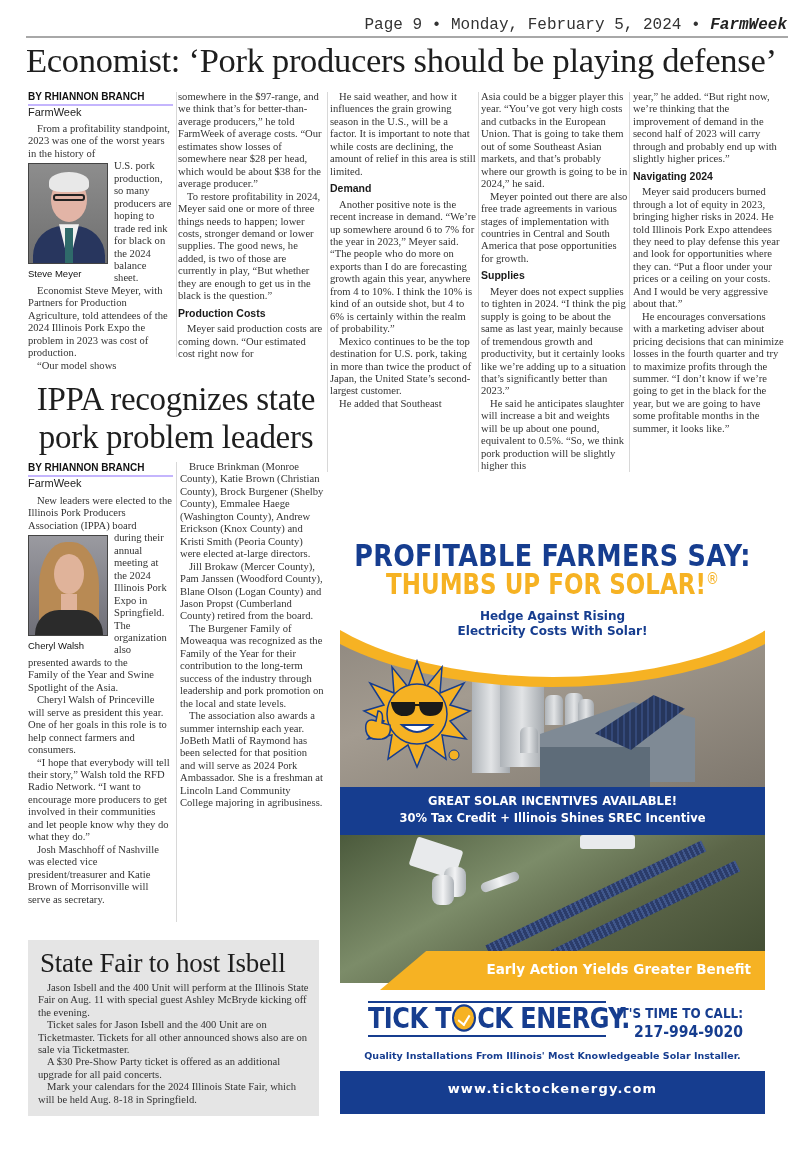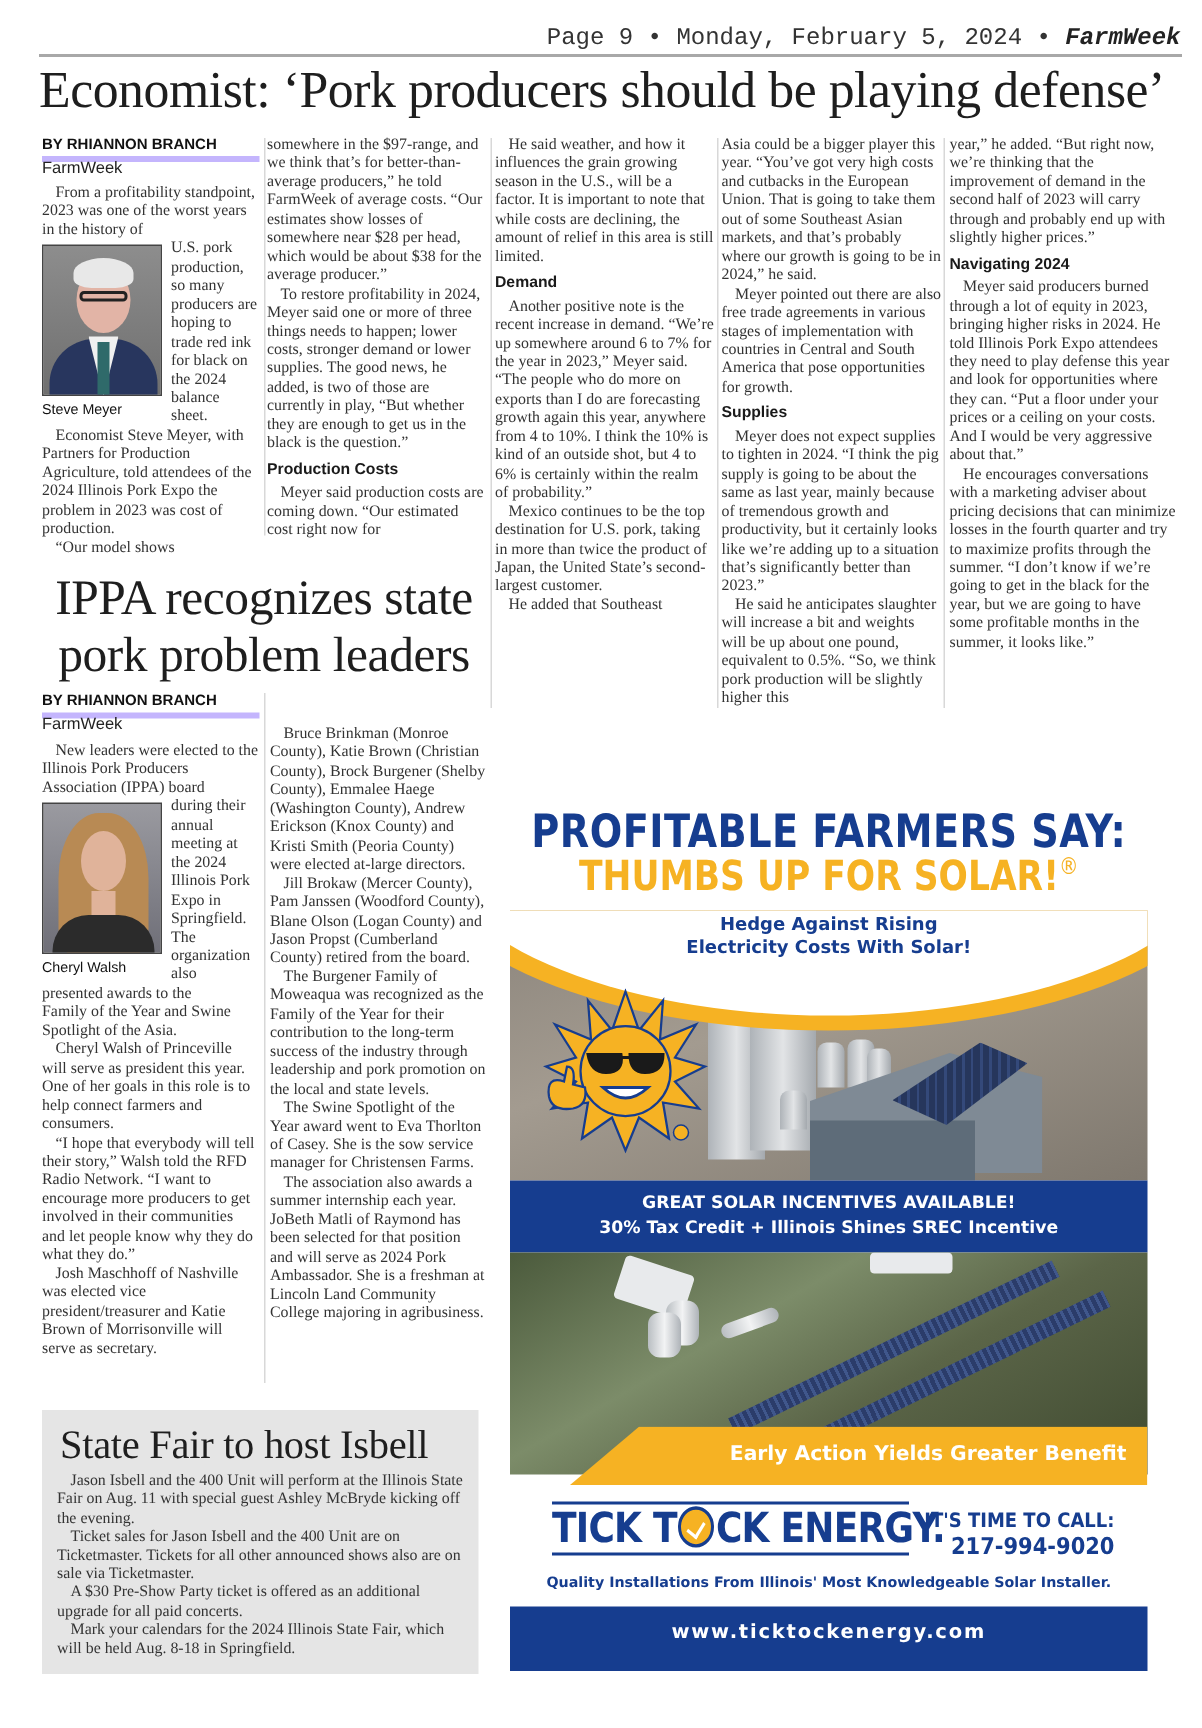--- a/index.html
+++ b/index.html
@@ -7,21 +7,21 @@
   body { position: relative; font-family: "Liberation Serif", serif; color: #222; }
 
   .folio { position: absolute; top: 16px; right: 14px; font-family: Liberation Mono, monospace; font-size: 16px; color: #333; }
   .folio b { font-style: italic; font-weight: bold; color: #222; }
   .folio-rule { position: absolute; top: 36px; left: 26px; width: 762px; height: 2px; background: #a8a8a8; }
 
   .headline { position: absolute; font-family: "Liberation Serif", serif; font-weight: normal; color: #1e1e1e; letter-spacing: -0.3px; text-align: center; }
   .h1 { top: 41px; left: 26px; font-size: 34.5px; white-space: nowrap; }
   .h2 { top: 380px; left: 26px; width: 300px; font-size: 33px; line-height: 38px; }
 
-  .byline { position: absolute; font-family: "Liberation Sans", sans-serif; font-weight: bold; font-size: 10px; color: #111; border-bottom: 4px solid #c4b5fd; padding-bottom: 2px; width: 145px; }
+  .byline { position: absolute; font-family: "Liberation Sans", sans-serif; font-weight: bold; font-size: 10px; color: #111; border-bottom: 2px solid #c4b5fd; padding-bottom: 2px; width: 145px; }
   .outlet { position: absolute; font-family: "Liberation Sans", sans-serif; font-size: 11px; color: #222; }
 
   .col { position: absolute; font-size: 10.6px; line-height: 12.45px; color: #333; text-align: left; }
   .col p { text-indent: 9px; }
   .col p.noind { text-indent: 0; }
   .subhead { font-family: "Liberation Sans", sans-serif; font-weight: bold; font-size: 10.5px; color: #1a1a1a; margin: 4px 0 4px 0; }
 
   .photo { float: left; margin: 3px 6px 2px 0; text-align: left; }
   .photo .img { width: 80px; height: 101px; border: 1px solid #444; position: relative; overflow: hidden; }
   .photo .cap { font-family: "Liberation Sans", sans-serif; font-size: 9.5px; color: #111; margin-top: 4px; text-indent: 0; }
@@ -170,25 +170,24 @@
   </div>
   <p class="noind">during their annual meeting at the 2024 Illinois Pork Expo in Springfield. The organization also presented awards to the</p>
   <p class="noind" style="clear:both;">Family of the Year and Swine Spotlight of the Asia.</p>
   <p>Cheryl Walsh of Princeville will serve as president this year. One of her goals in this role is to help connect farmers and consumers.</p>
   <p>“I hope that everybody will tell their story,” Walsh told the RFD Radio Network. “I want to encourage more producers to get involved in their communities and let people know why they do what they do.”</p>
   <p>Josh Maschhoff of Nashville was elected vice president/treasurer and Katie Brown of Morrisonville will serve as secretary.</p>
 </div>
 
 <div class="vrule" style="left:176px; top:462px; height:460px;"></div>
 
-<div class="col" style="left:180px; top:484px; width:144px;">
+<div class="col" style="left:180px; top:461px; width:144px;">
   <p>Bruce Brinkman (Monroe County), Katie Brown (Christian County), Brock Burgener (Shelby County), Emmalee Haege (Washington County), Andrew Erickson (Knox County) and Kristi Smith (Peoria County) were elected at-large directors.</p>
   <p>Jill Brokaw (Mercer County), Pam Janssen (Woodford County), Blane Olson (Logan County) and Jason Propst (Cumberland County) retired from the board.</p>
   <p>The Burgener Family of Moweaqua was recognized as the Family of the Year for their contribution to the long-term success of the industry through leadership and pork promotion on the local and state levels.</p>
-  <p>The Swine Spotlight of the Year award went to Eva Thorlton of Casey. She is the sow service manager for Christensen Farms.</p>
   <p>The association also awards a summer internship each year. JoBeth Matli of Raymond has been selected for that position and will serve as 2024 Pork Ambassador. She is a freshman at Lincoln Land Community College majoring in agribusiness.</p>
 </div>
 
 <div class="fairbox">
   <h3>State Fair to host Isbell</h3>
   <p>Jason Isbell and the 400 Unit will perform at the Illinois State Fair on Aug. 11 with special guest Ashley McBryde kicking off the evening.</p>
   <p>Ticket sales for Jason Isbell and the 400 Unit are on Ticketmaster. Tickets for all other announced shows also are on sale via Ticketmaster.</p>
   <p>A $30 Pre-Show Party ticket is offered as an additional upgrade for all paid concerts.</p>
   <p>Mark your calendars for the 2024 Illinois State Fair, which will be held Aug. 8-18 in Springfield.</p>
 </div>

